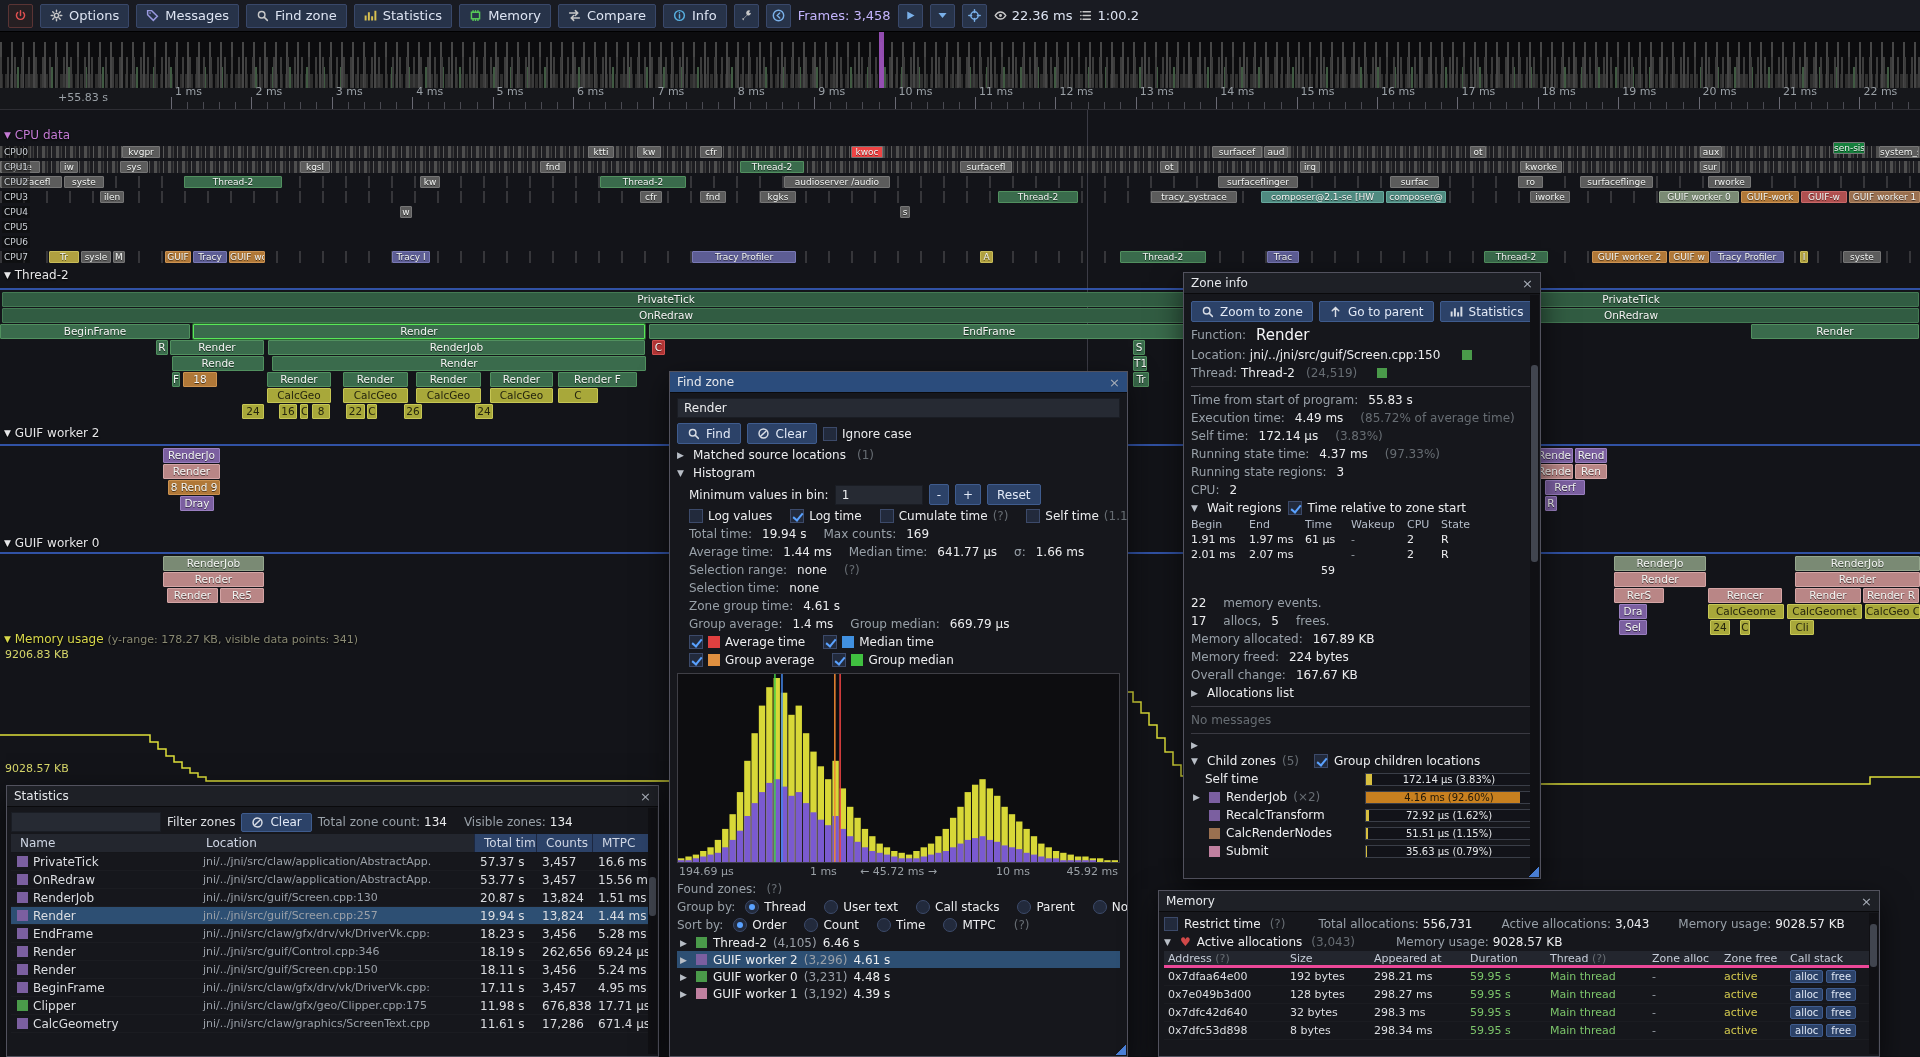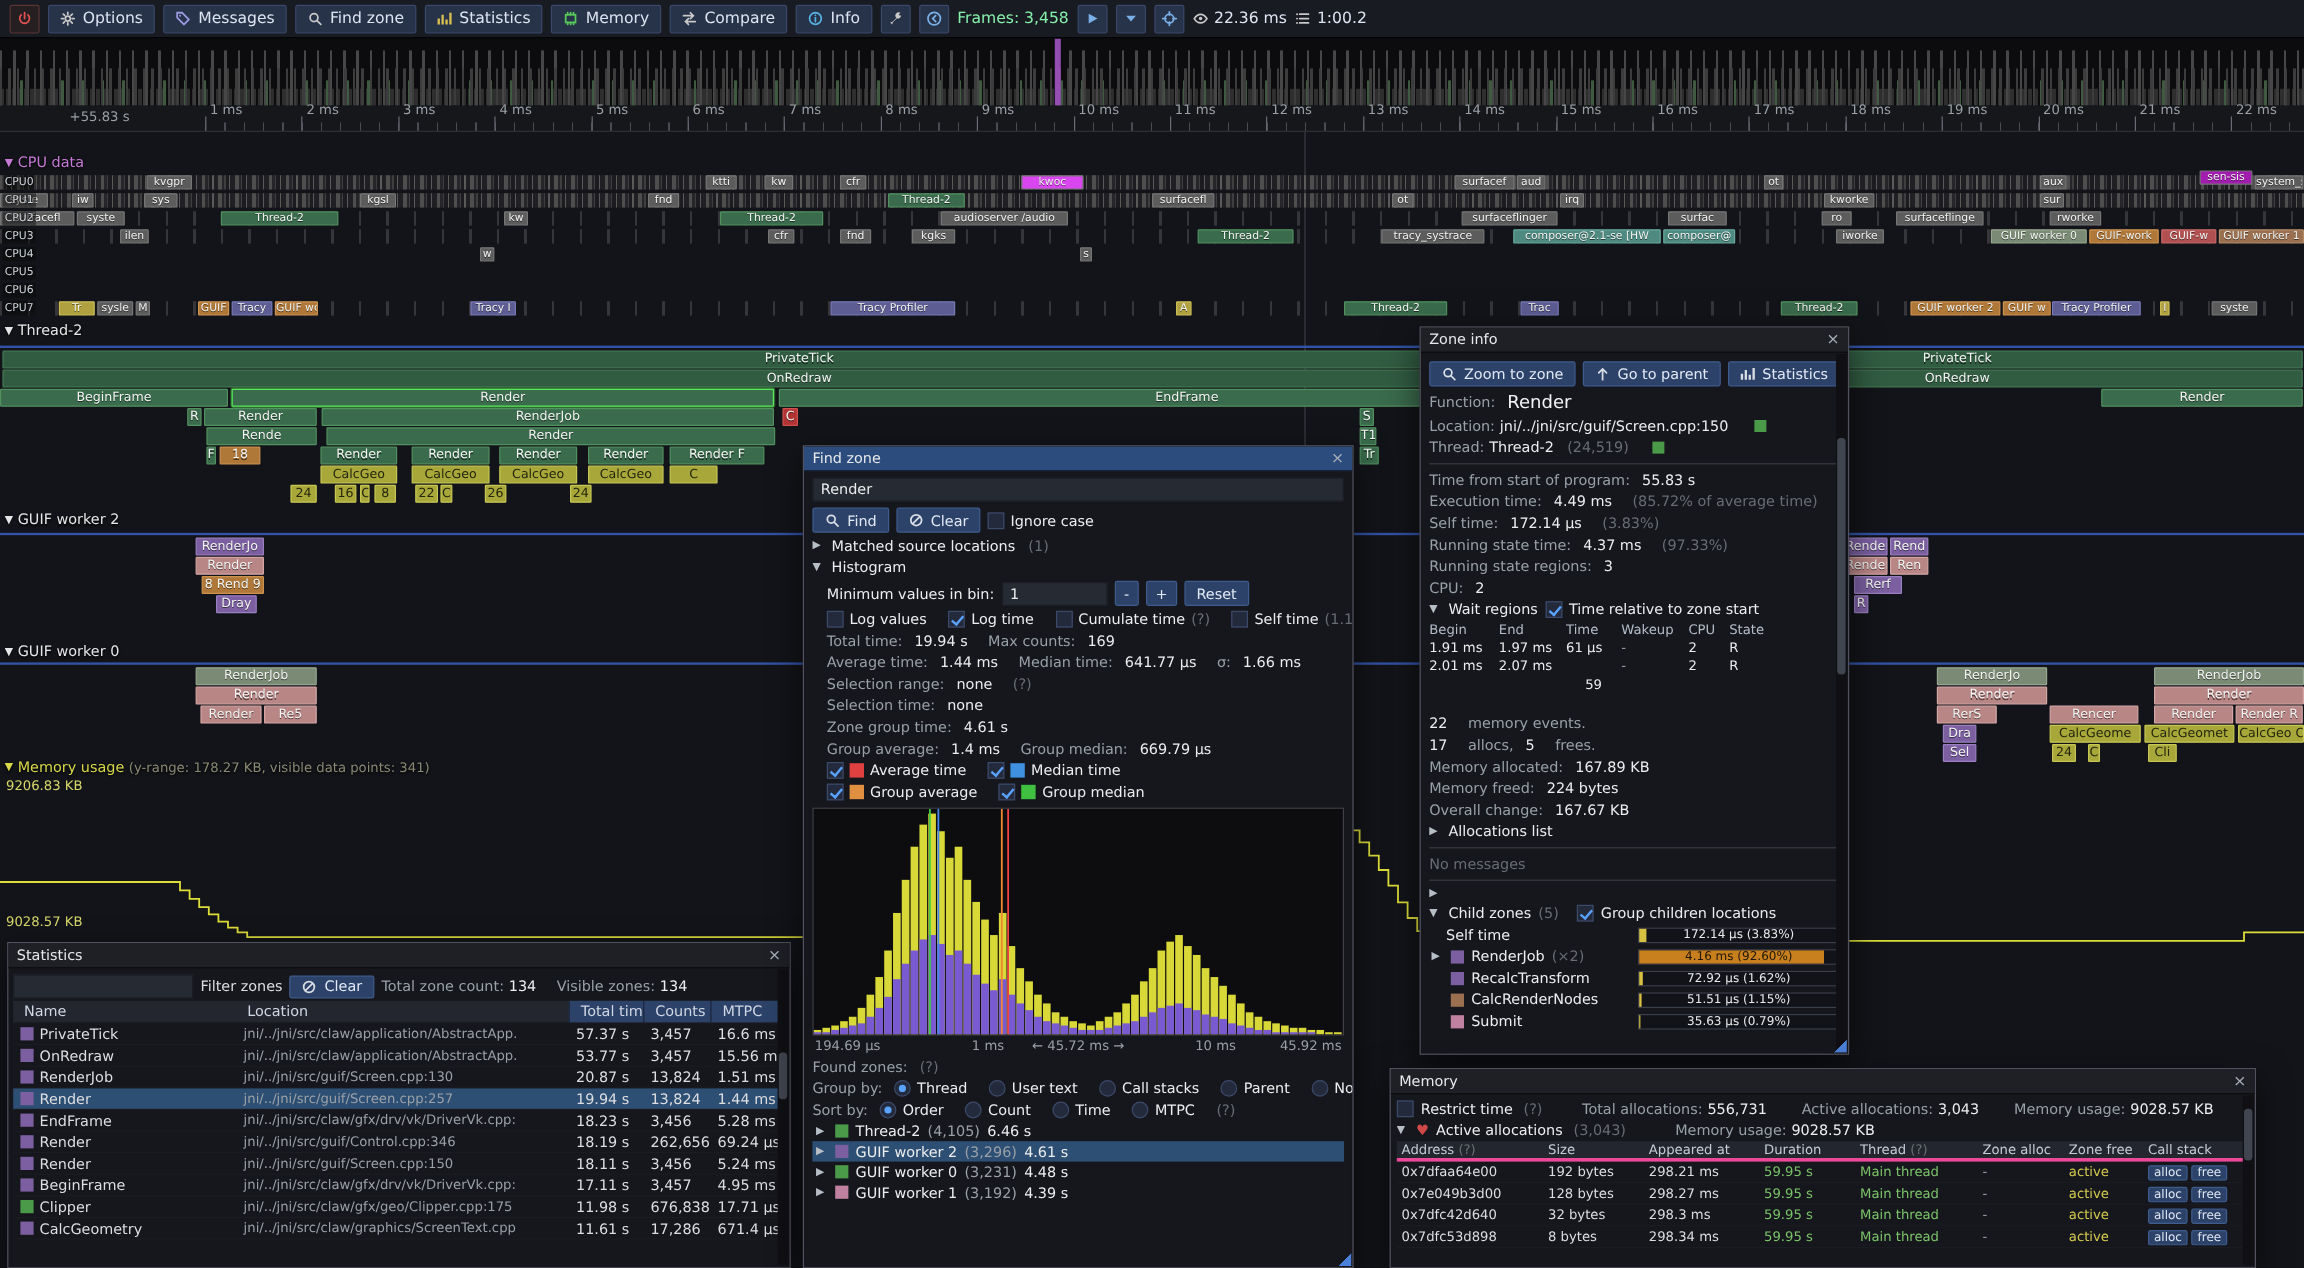--- a/index.html
+++ b/index.html
@@ -5,21 +5,21 @@
 *{margin:0;padding:0;box-sizing:border-box}
 html,body{width:1920px;height:1057px;overflow:hidden}
 body{background:#131419;font-family:"DejaVu Sans",sans-serif;color:#dcdee2;font-size:12px;position:relative}
 .app{position:absolute;inset:0}
 
 .toolbar{position:absolute;top:0;left:0;width:1920px;height:32px;background:#191b22;border-bottom:1px solid #000;display:flex;align-items:center;gap:7px;padding:0 8px;z-index:30}
 .tb-btn,.tb-sq,.tb-power{display:inline-flex;align-items:center;gap:6px;background:#273349;border:1px solid #39486a;border-radius:2px;color:#dde4f2;font-size:13px;height:24px;padding:0 9px;font-family:inherit;cursor:pointer}
 .tb-sq{padding:0 5px}
 .tb-power{background:#261f22;border-color:#5a3434;padding:0 5px}
 .tb-group{display:flex;gap:7px}
-.tb-text{font-size:13px;color:#86efac}
+.tb-text{font-size:13px;color:#c4b5fd}
 .tb-item{display:inline-flex;gap:5px;align-items:center;font-size:13px;color:#dde4f2}
 
 .framestrip{position:absolute;left:0;top:32px;width:1920px;height:56px;background:
  repeating-linear-gradient(90deg,#3c3c3c 0 2px,transparent 2px 7px),
  repeating-linear-gradient(90deg,#474747 0 2px,transparent 2px 11px),
  repeating-linear-gradient(90deg,#405a42 0 2px,transparent 2px 17px),
  repeating-linear-gradient(90deg,#2e2e2e 0 3px,transparent 3px 5px),
  #0c0c0e;
  background-size:100% 55%,100% 82%,100% 38%,100% 25%;
  background-position:bottom,bottom,bottom,bottom;background-repeat:repeat-x;z-index:5}
@@ -336,26 +336,26 @@
 
 
   <div id="timeline">
       <div class="vline"></div>
       <div class="sec-label cpu-label" style="top:128px"><span class="tri">▼</span> CPU data</div>
       <div class="cpu-row pat-dense" style="top:146px"></div>
       <div class="zone cpuz" style="top:146px;left:122px;width:38px;background:#5c5c5c;border-color:#757575">kvgpr</div>
       <div class="zone cpuz" style="top:146px;left:588px;width:26px;background:#5c5c5c;border-color:#757575">ktti</div>
       <div class="zone cpuz" style="top:146px;left:637px;width:24px;background:#5c5c5c;border-color:#757575">kw</div>
       <div class="zone cpuz" style="top:146px;left:700px;width:22px;background:#5c5c5c;border-color:#757575">cfr</div>
-      <div class="zone cpuz" style="top:146px;left:851px;width:52px;background:#d946ef;border-color:#757575">kwoc</div>
+      <div class="zone cpuz" style="top:146px;left:851px;width:32px;background:#ef4444;border-color:#757575">kwoc</div>
       <div class="zone cpuz" style="top:146px;left:1212px;width:50px;background:#5c5c5c;border-color:#757575">surfacef</div>
       <div class="zone cpuz" style="top:146px;left:1264px;width:24px;background:#5c5c5c;border-color:#757575">aud</div>
       <div class="zone cpuz" style="top:146px;left:1470px;width:16px;background:#5c5c5c;border-color:#757575">ot</div>
       <div class="zone cpuz" style="top:146px;left:1700px;width:22px;background:#5c5c5c;border-color:#757575">aux</div>
-      <div class="zone cpuz" style="top:142px;left:1833px;width:44px;background:#a21caf;border-color:#757575">sen-sis</div>
+      <div class="zone cpuz" style="top:142px;left:1833px;width:32px;background:#15803d;border-color:#757575">sen-sis</div>
       <div class="zone cpuz" style="top:146px;left:1879px;width:40px;background:#5c5c5c;border-color:#757575">system_s</div>
       <div class="cpu-name" style="top:146px">CPU0</div>
       <div class="cpu-row pat-dense" style="top:161px"></div>
       <div class="zone cpuz" style="top:161px;left:0px;width:40px;background:#5c5c5c;border-color:#757575">syste</div>
       <div class="zone cpuz" style="top:161px;left:60px;width:18px;background:#5c5c5c;border-color:#757575">iw</div>
       <div class="zone cpuz" style="top:161px;left:120px;width:28px;background:#5c5c5c;border-color:#757575">sys</div>
       <div class="zone cpuz" style="top:161px;left:300px;width:30px;background:#5c5c5c;border-color:#757575">kgsl</div>
       <div class="zone cpuz" style="top:161px;left:540px;width:26px;background:#5c5c5c;border-color:#757575">fnd</div>
       <div class="zone cpuz" style="top:161px;left:740px;width:64px;background:#3a6b4c;border-color:#51905f">Thread-2</div>
       <div class="zone cpuz" style="top:161px;left:960px;width:52px;background:#5c5c5c;border-color:#757575">surfacefl</div>

